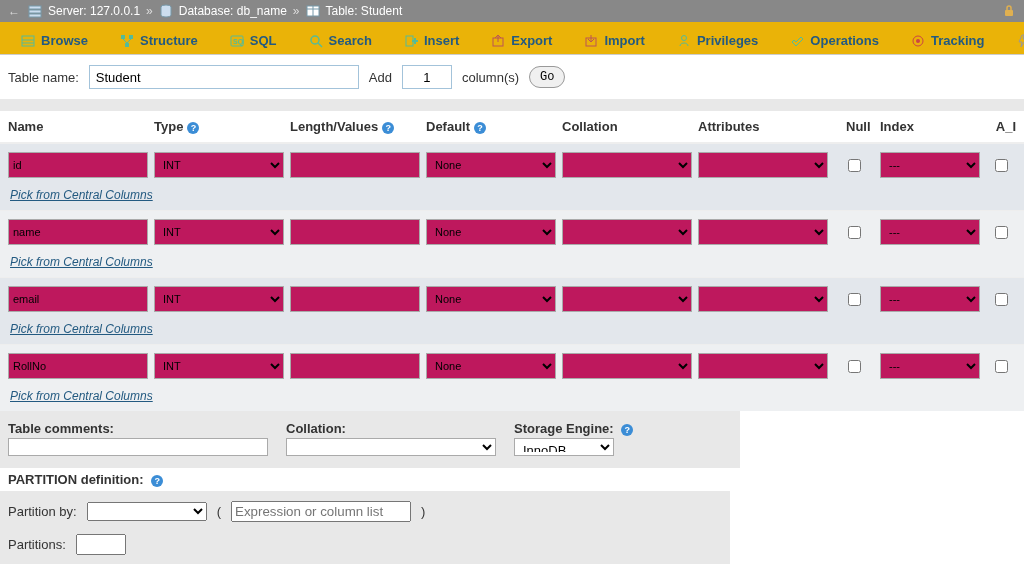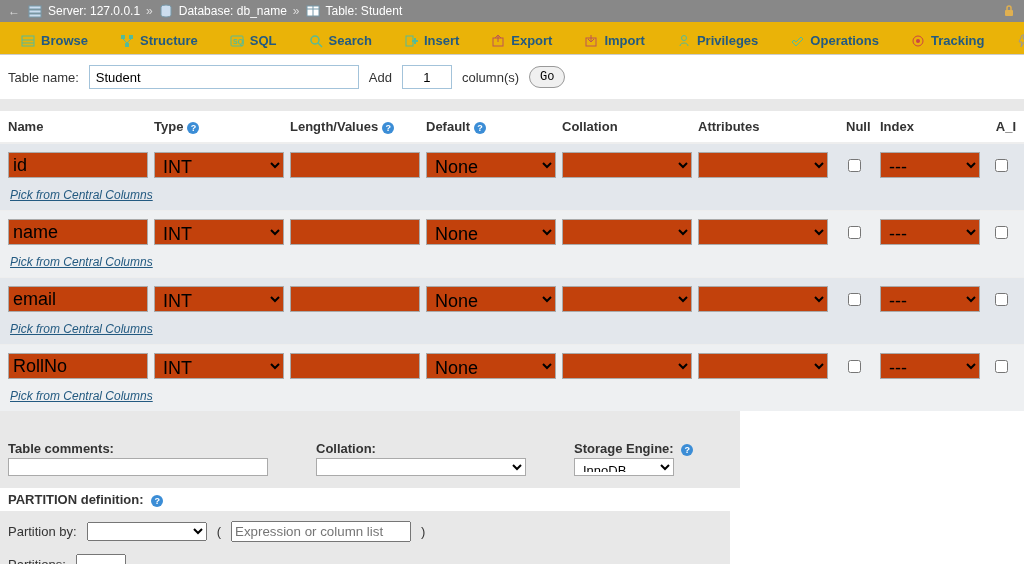--- a/index.html
+++ b/index.html
@@ -115,22 +115,22 @@
     background: #eef0f2;
   }
   .grid-body .grid-block:nth-child(odd) {
     background: #e3e7ec;
   }
   .grid-row select, .grid-row input[type=text] {
     width: 100%;
     border: 1px solid #aaa;
     padding: 3px 4px;
     height: 26px;
-    font-size: 18px;
-    background: #c2410c;
+    font-size: 11px;
+    background: #be185d;
   }
   .grid-row input[type=checkbox] {
     margin: 0 auto;
     display:block;
   }
   .pick-link {
     color: #235a81;
     font-size: 12px;
     padding: 2px 8px 4px 10px;
     display:block;
@@ -147,25 +147,24 @@
     text-align:center;
     font-weight:bold;
     margin-left:4px;
   }
   .lower-section {
     background:#e8e8e8;
     padding: 6px 8px;
   }
   .lower-row {
     display:flex;
-    gap:48px;
+    gap:18px;
     align-items:flex-start;
     flex-wrap:wrap;
     padding:4px 0;
-    margin-top:20px;
   }
   .lower-row label.blk {
     font-weight:bold;
     display:block;
     margin-bottom:2px;
   }
   .lower-row input[type=text], .lower-row select {
     border:1px solid #aaa;
     padding:3px 4px;
     height:18px;

